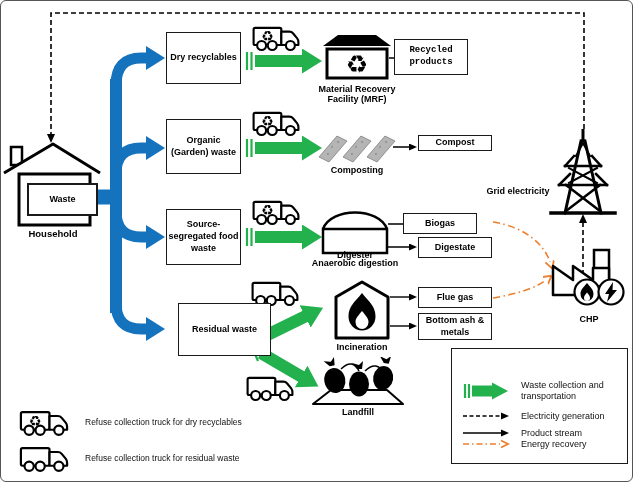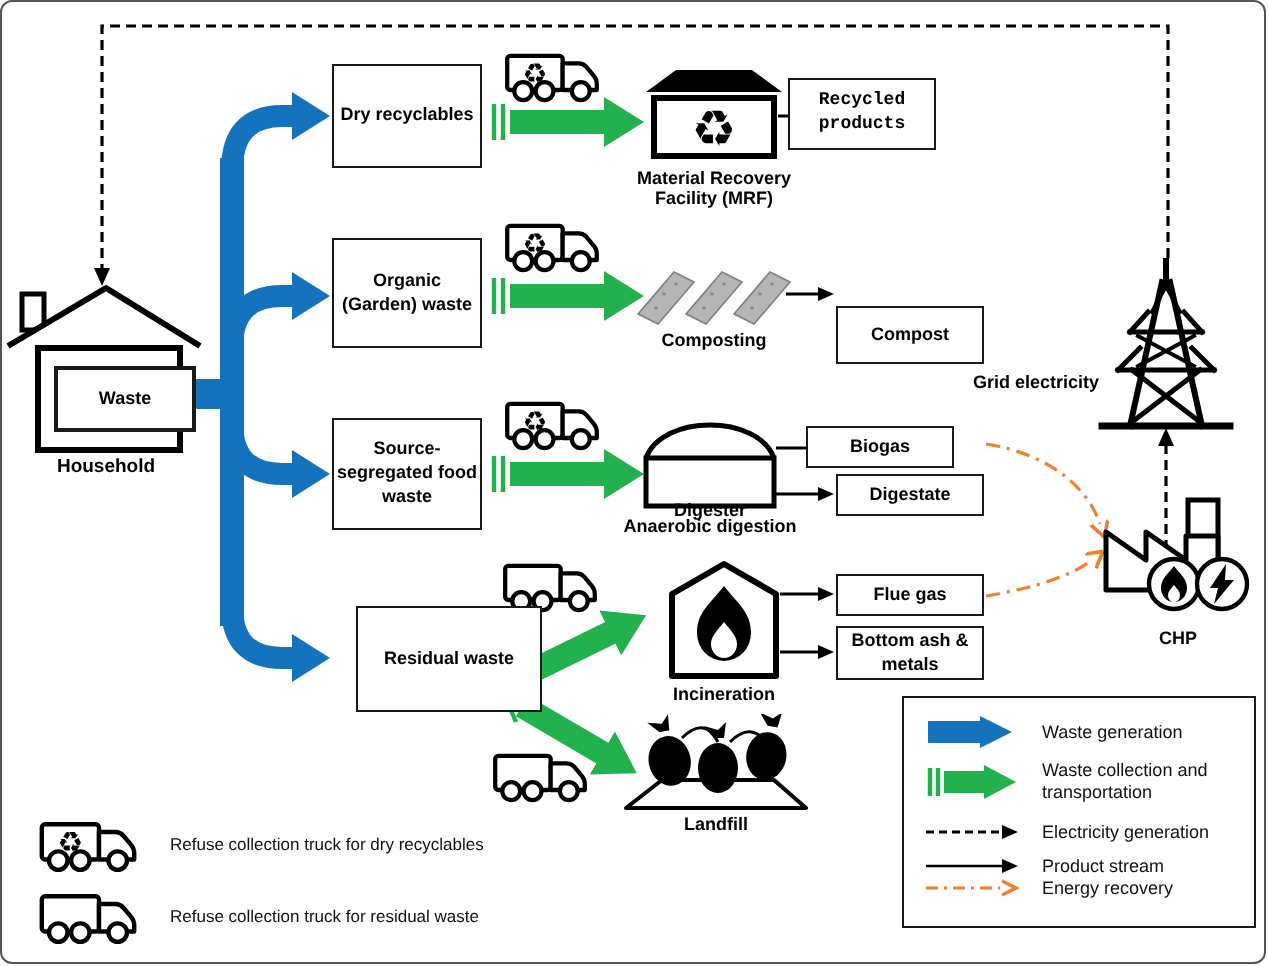--- a/index.html
+++ b/index.html
@@ -203,39 +203,30 @@
   <div class="box" style="left:177px;top:302px;width:93px;height:53px;">Residual waste</div>
 
   <div class="lbl" style="left:306px;top:83px;width:100px;">Material Recovery Facility (MRF)</div>
   <div class="lbl" style="left:318px;top:164px;width:76px;">Composting</div>
   <div class="lbl" style="left:322px;top:233px;width:64px;margin-top:16px;">Digester</div>
   <div class="lbl" style="left:302px;top:257px;width:104px;">Anaerobic digestion</div>
   <div class="lbl" style="left:329px;top:341px;width:64px;">Incineration</div>
   <div class="lbl" style="left:322px;top:406px;width:70px;">Landfill</div>
 
   <div class="box" style="left:393px;top:38px;width:74px;height:36px;font-family:Liberation Mono, monospace;">Recycled products</div>
-  <div class="box" style="left:417px;top:134px;width:74px;height:29px;margin-top:18px;">Compost</div>
+  <div class="box" style="left:417px;top:134px;width:74px;height:16px;">Compost</div>
   <div class="box" style="left:402px;top:212px;width:74px;height:21px;">Biogas</div>
   <div class="box" style="left:417px;top:236px;width:74px;height:21px;">Digestate</div>
   <div class="box" style="left:417px;top:286px;width:74px;height:21px;">Flue gas</div>
   <div class="box" style="left:417px;top:312px;width:74px;height:27px;">Bottom ash &amp; metals</div>
 
   <div class="lbl" style="left:481px;top:185px;width:72px;">Grid electricity</div>
   <div class="lbl" style="left:566px;top:313px;width:44px;">CHP</div>
 
   <div id="legend">
-    <div class="lg-row" style="top:7px;">
-      <span class="lg-ic">
-        <svg width="46" height="20">
-            <path d="M2,10 H28" stroke="#1573BE" stroke-width="11" fill="none"></path>
-            <path d="M28,2 L44,10 L28,18 z" fill="#1573BE"></path>
-          </svg>
-      </span>
-      <span class="lg-tx">Waste generation</span>
-    </div>
     <div class="lg-row" style="top:31px;">
       <span class="lg-ic">
         <svg width="48" height="22">
             <path d="M3,4 V18 M7,4 V18" stroke="#22B14C" stroke-width="2.2" fill="none"></path>
             <path d="M10,11 H30" stroke="#22B14C" stroke-width="11" fill="none"></path>
             <path d="M30,2.5 L46,11 L30,19.5 z" fill="#22B14C"></path>
           </svg>
       </span>
       <span class="lg-tx">Waste collection and transportation</span>
     </div>

